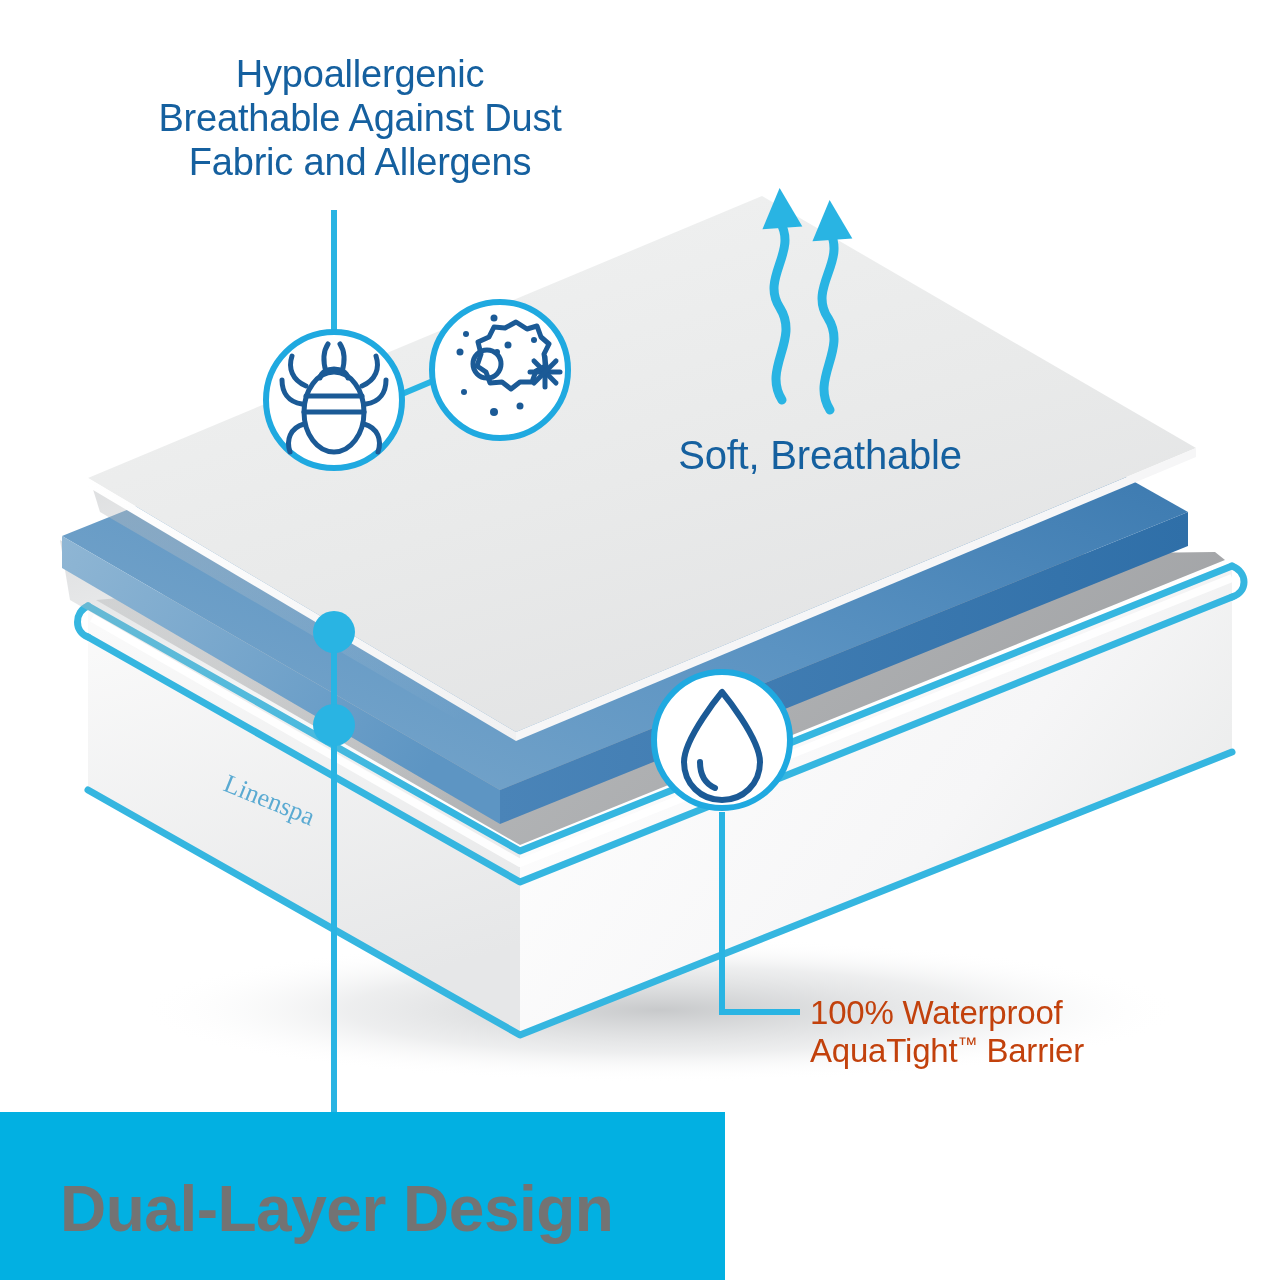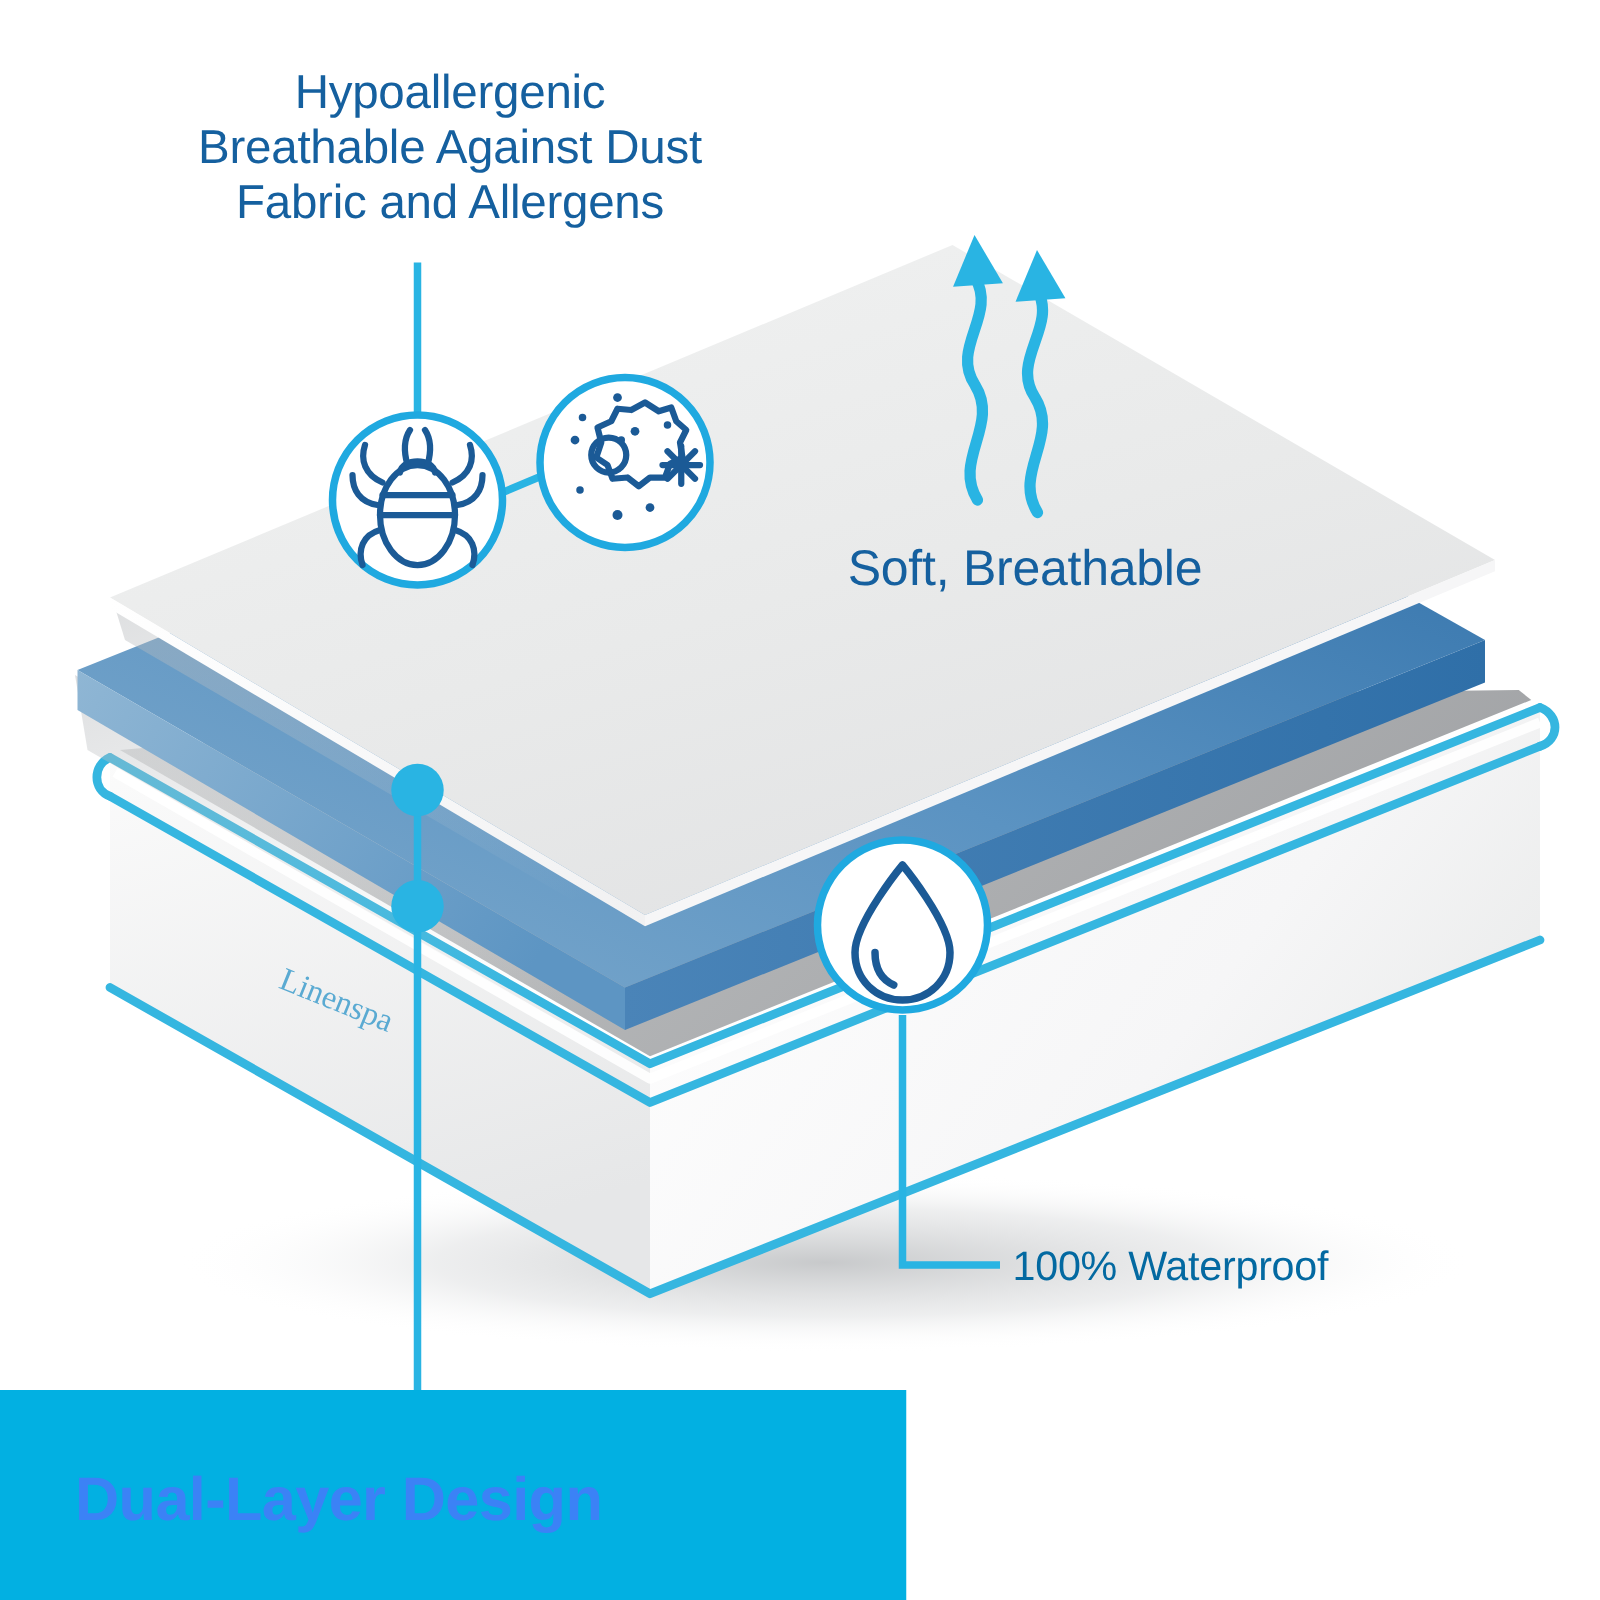--- a/index.html
+++ b/index.html
@@ -47,43 +47,43 @@
     text-align: center;
     font-size: 40px;
     color: #15609f;
   }
   #label-waterproof {
     left: 810px;
     top: 994px;
     width: 400px;
     text-align: left;
     font-size: 33px;
-    color: #0369a1;
+    color: #c2410c;
   }
   #label-waterproof .tm {
     font-size: 20px;
     vertical-align: 0.55em;
     letter-spacing: 0;
   }
   #banner {
     position: absolute;
     left: 0;
     top: 1112px;
     width: 725px;
     height: 168px;
     background: #02b0e2;
   }
   #banner-text {
     position: absolute;
     left: 60px;
     top: 1172px;
     width: 660px;
-    font-size: 49px;
+    font-size: 64px;
     font-weight: bold;
-    color: #3b82f6;
+    color: #737373;
     letter-spacing: -0.5px;
   }
 </style>
 </head>
 <body>
 
 <div id="stage">
 
   <svg id="art" viewBox="0 0 1280 1280" xmlns="http://www.w3.org/2000/svg">
     <defs>
@@ -276,18 +276,19 @@
     <div>Breathable Against Dust</div>
     <div>Fabric and Allergens</div>
   </div>
 
   <div class="txt" id="label-breathable">
     <div>Soft, Breathable</div>
   </div>
 
   <div class="txt" id="label-waterproof">
     <div>100% Waterproof</div>
+    <div><span>AquaTight</span><span class="tm">™</span><span> Barrier</span></div>
   </div>
 
   <div id="banner"></div>
   <div id="banner-text">Dual-Layer Design</div>
 
 </div>
 
 </body></html>

